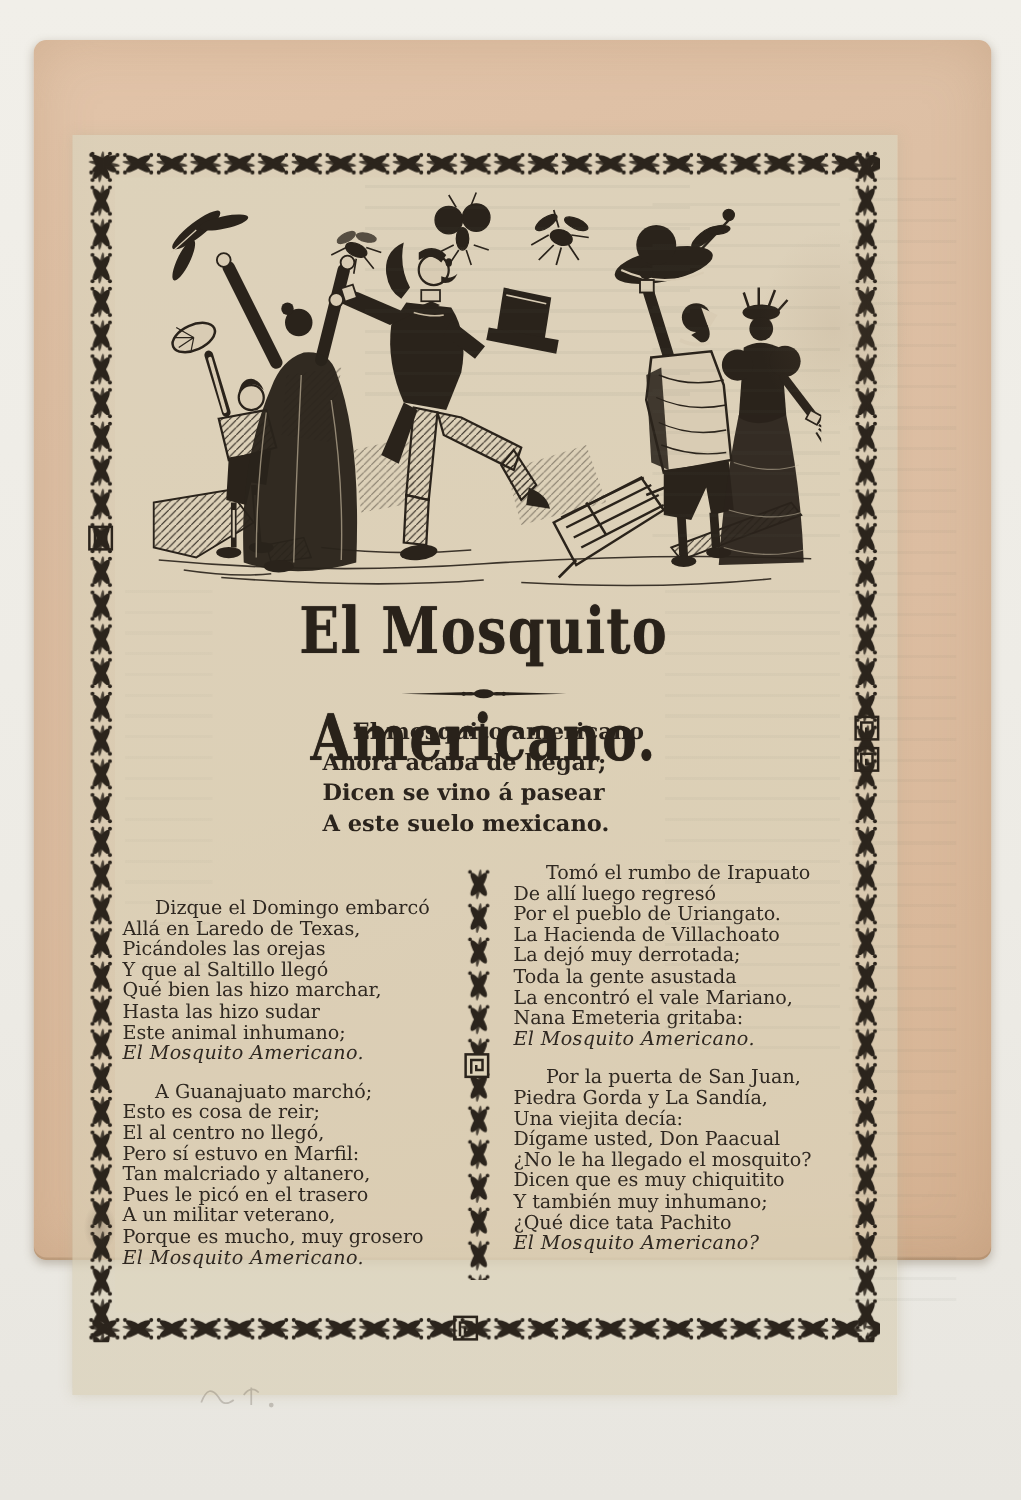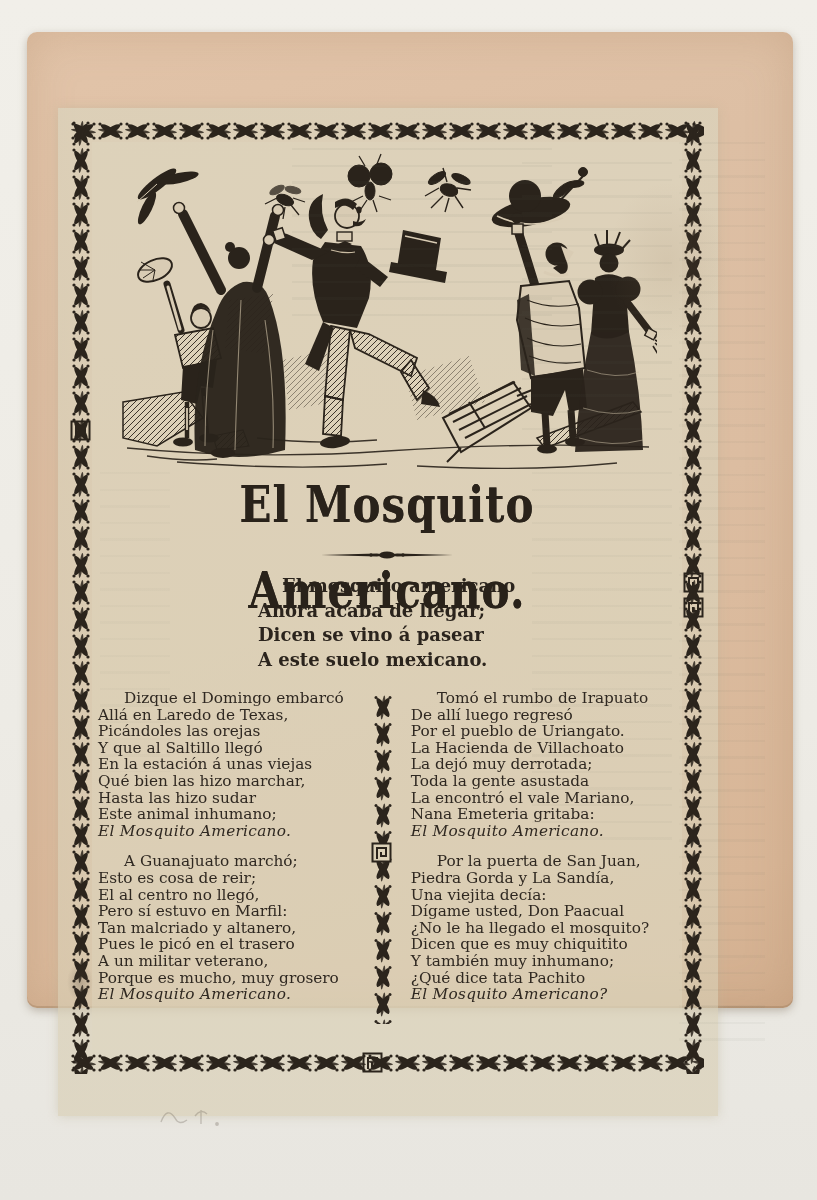--- a/index.html
+++ b/index.html
@@ -16,21 +16,21 @@
   .ghost{position:absolute;background:repeating-linear-gradient(180deg,rgba(92,100,86,.55) 0 2.4px,rgba(92,100,86,0) 2.4px 16.6px);pointer-events:none;}
   .cut{display:block;margin:8px auto 0;}
   .title{margin:0 auto;width:560px;height:72px;line-height:70px;text-align:center;
     font-weight:bold;font-size:42px;letter-spacing:1px;color:#29221a;
     transform:scaleY(1.22);transform-origin:50% 60%;text-shadow:0 0 .6px rgba(41,34,26,.8);}
   .orn{display:block;margin:4px auto 0;}
   .refrain{margin:12px auto 0;width:258px;font-weight:bold;font-size:18px;line-height:24.5px;color:#2b241d;}
   .refrain .rline:first-child{text-indent:24px;}
   .cols{display:flex;margin-top:18px;align-items:flex-start;}
   .vcol{width:276px;font-size:15.3px;line-height:16.6px;color:#2f2821;}
-  .vcol.left{padding-left:6px;}
+  .vcol.left{padding-left:6px;margin-top:28px;}
   .vcol.right{padding-left:14px;}
   .stanza .vline{white-space:nowrap;}
   .stanza .vline:first-child{text-indent:26px;}
   .stanza .vline:last-child{font-style:italic;letter-spacing:.3px;}
   .stanza + .stanza{margin-top:14px;}
   .vdiv{width:28px;display:flex;flex-direction:column;align-items:center;padding-top:4px;position:relative;}
   .gk{position:absolute;}
   .pencil{position:absolute;opacity:.38;}
   .stain{position:absolute;border-radius:50%;pointer-events:none;}
 </style>
@@ -319,21 +319,20 @@
           <div class="rline">A este suelo mexicano.</div>
         </div>
 
       <div class="cols">
         <div class="vcol left">
           <div class="stanza">
               <div class="vline">Dizque el Domingo embarcó</div>
               <div class="vline">Allá en Laredo de Texas,</div>
               <div class="vline">Picándoles las orejas</div>
               <div class="vline">Y que al Saltillo llegó</div>
-              <div class="vline">En la estación á unas viejas</div>
               <div class="vline">Qué bien las hizo marchar,</div>
               <div class="vline">Hasta las hizo sudar</div>
               <div class="vline">Este animal inhumano;</div>
               <div class="vline">El Mosquito Americano.</div>
             </div>
           <div class="stanza">
               <div class="vline">A Guanajuato marchó;</div>
               <div class="vline">Esto es cosa de reir;</div>
               <div class="vline">El al centro no llegó,</div>
               <div class="vline">Pero sí estuvo en Marfil:</div>

